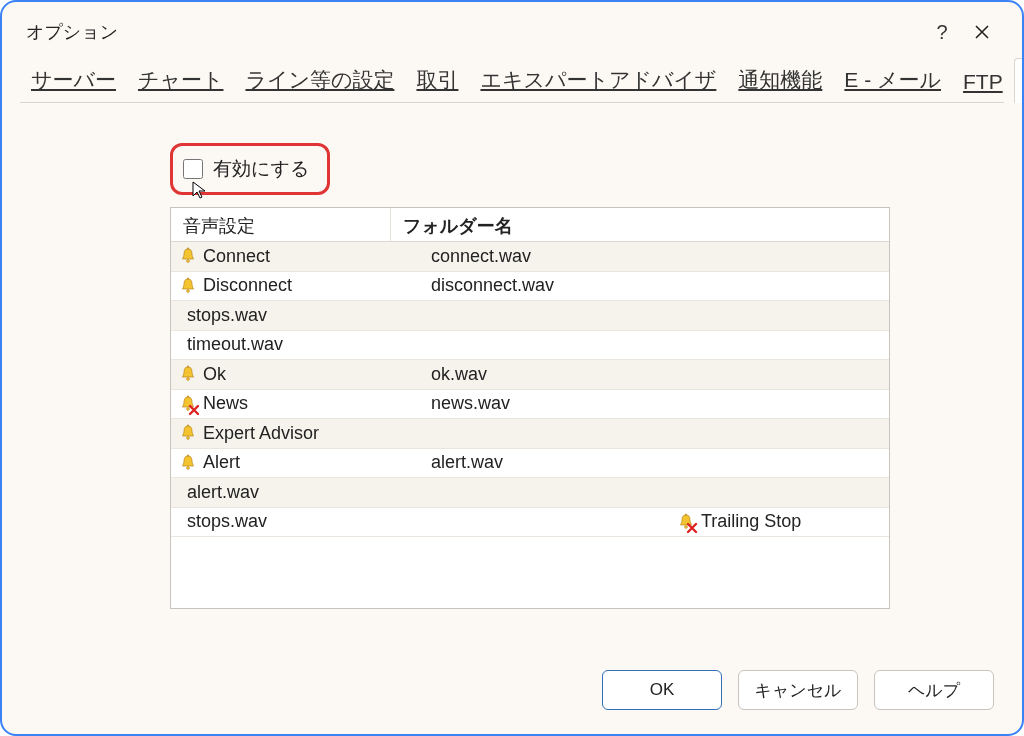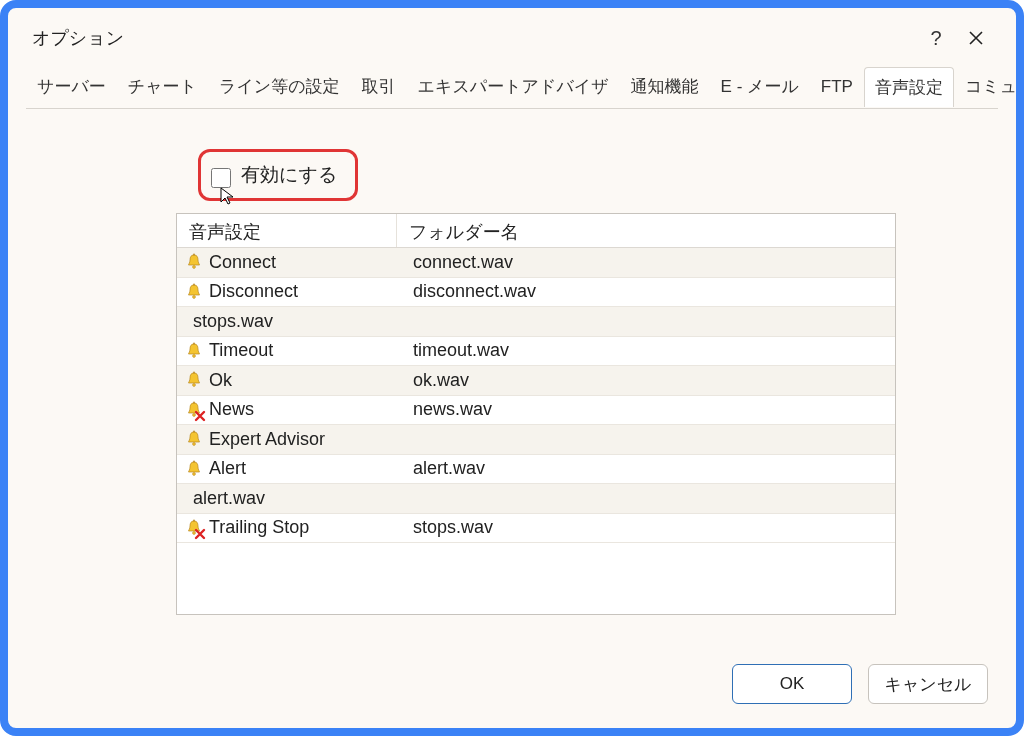--- a/index.html
+++ b/index.html
@@ -6,21 +6,21 @@
 body {
   font-family: "Meiryo", "Yu Gothic", sans-serif;
   background: #fff;
   width: 1024px;
   height: 736px;
   overflow: hidden;
 }
 .window {
   width: 1024px;
   height: 736px;
-  border: 8px solid #3b82f6;
+  border: 2px solid #3b82f6;
   border-radius: 16px;
   background: #fcf9f5;
   display: flex;
   flex-direction: column;
   overflow: hidden;
 }
 .titlebar {
   display: flex;
   align-items: center;
   padding: 12px 20px 8px 24px;
@@ -33,23 +33,24 @@
   display: flex; align-items: center; justify-content: center;
   font-size: 18px; color: #333;
 }
 .titlebar .help-btn { font-size: 20px; }
 .titlebar .close-btn { font-size: 20px; }
 
 .tabs {
   display: flex;
   padding: 0 18px;
   height: 44px;
-  align-items: center;
-  font-size: 17px;
+  align-items: flex-end;
+  font-size: 21px;
   color: #333;
+  text-decoration: underline;
 }
 .tab {
   padding: 8px 10px;
   border: 1px solid transparent;
   border-bottom: none;
   white-space: nowrap;
 }
 .tab.active {
   background: #fff;
   border-color: #d8d4ce;
@@ -65,25 +66,24 @@
   padding-top: 40px;
   padding-left: 150px;
   padding-right: 50px;
   position: relative;
 }
 
 .enable-wrap {
   border: 3px solid #e03535;
   border-radius: 12px;
   display: inline-flex;
-  align-items: flex-end;
+  align-items: center;
   padding: 10px 18px 10px 10px;
   margin-bottom: 12px;
   position: relative;
-  margin-left: 22px;
 }
 .enable-wrap input[type=checkbox] {
   width: 20px; height: 20px;
   margin-right: 10px;
   border-radius: 4px;
 }
 .enable-wrap .lbl { font-size: 19px; color: #222; }
 .cursor-arrow {
   position: absolute;
   left: 18px; top: 34px;
@@ -101,30 +101,31 @@
   display: flex;
   height: 34px;
   border-bottom: 1px solid #dcd8d2;
 }
 .gh {
   padding: 6px 12px;
   font-size: 18px;
   color: #222;
   border-right: 1px solid #e6e2db;
 }
-.gh:last-child { border-right: none; }
+.gh:last-child { border-right: none; font-weight: bold; }
 .col-event { width: 220px; }
 .col-file { flex: 1; }
 
 .grid-body { }
 .row {
   display: flex;
   height: 29.5px;
   align-items: center;
   border-bottom: 1px solid #eae6df;
+  gap: 24px;
 }
 .row:nth-child(odd) { background: #f6f3ed; }
 .row:nth-child(even) { background: #fff; }
 .cell {
   padding: 0 8px;
   font-size: 18px;
   color: #222;
   display: flex;
   align-items: center;
   height: 100%;
@@ -236,30 +237,20 @@
                 </svg>
               </span>
               <span>Disconnect</span>
             </div>
             <div class="cell col-file">disconnect.wav</div>
           </div>
           <div class="row">
             <div class="cell col-file">stops.wav</div>
           </div>
           <div class="row">
-            <div class="cell col-event">
-              <span class="bell">
-                <svg viewBox="0 0 18 18">
-                  <path d="M9 2 C6 2 5 4 5 7 C5 10 3.5 11 3.5 12 L14.5 12 C14.5 11 13 10 13 7 C13 4 12 2 9 2 Z" fill="#f4c430" stroke="#b8871f" stroke-width="0.7"></path>
-                  <circle cx="9" cy="14" r="1.4" fill="#f4c430" stroke="#b8871f" stroke-width="0.6"></circle>
-                  <rect x="8.2" y="0.5" width="1.6" height="2" rx="0.8" fill="#b8871f"></rect>
-                </svg>
-              </span>
-              <span>Timeout</span>
-            </div>
             <div class="cell col-file">timeout.wav</div>
           </div>
           <div class="row">
             <div class="cell col-event">
               <span class="bell">
                 <svg viewBox="0 0 18 18">
                   <path d="M9 2 C6 2 5 4 5 7 C5 10 3.5 11 3.5 12 L14.5 12 C14.5 11 13 10 13 7 C13 4 12 2 9 2 Z" fill="#f4c430" stroke="#b8871f" stroke-width="0.7"></path>
                   <circle cx="9" cy="14" r="1.4" fill="#f4c430" stroke="#b8871f" stroke-width="0.6"></circle>
                   <rect x="8.2" y="0.5" width="1.6" height="2" rx="0.8" fill="#b8871f"></rect>
                 </svg>
@@ -306,38 +297,39 @@
                 </svg>
               </span>
               <span>Alert</span>
             </div>
             <div class="cell col-file">alert.wav</div>
           </div>
           <div class="row">
             <div class="cell col-file">alert.wav</div>
           </div>
           <div class="row">
+            <div class="cell col-file">stops.wav</div>
             <div class="cell col-event">
               <span class="bell">
                 <svg viewBox="0 0 18 18">
                   <path d="M9 2 C6 2 5 4 5 7 C5 10 3.5 11 3.5 12 L14.5 12 C14.5 11 13 10 13 7 C13 4 12 2 9 2 Z" fill="#f4c430" stroke="#b8871f" stroke-width="0.7"></path>
                   <circle cx="9" cy="14" r="1.4" fill="#f4c430" stroke="#b8871f" stroke-width="0.6"></circle>
                   <rect x="8.2" y="0.5" width="1.6" height="2" rx="0.8" fill="#b8871f"></rect>
                 </svg>
                 <svg viewBox="0 0 12 12" class="x-mark">
                   <path d="M2 2 L10 10 M10 2 L2 10" stroke="#d22" stroke-width="2.4" stroke-linecap="round"></path>
                 </svg>
               </span>
               <span>Trailing Stop</span>
             </div>
-            <div class="cell col-file">stops.wav</div>
           </div>
         </div>
     </div>
 
   </div>
 
   <div class="footer">
     <div class="btn primary">OK</div>
     <div class="btn">キャンセル</div>
+    <div class="btn">ヘルプ</div>
   </div>
 
 </div>
 
 </body></html>

